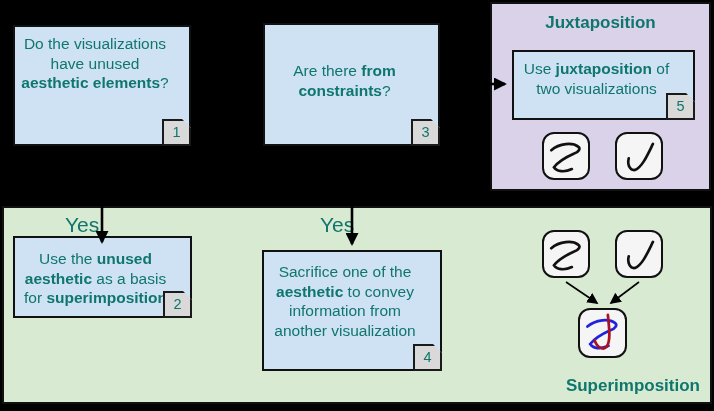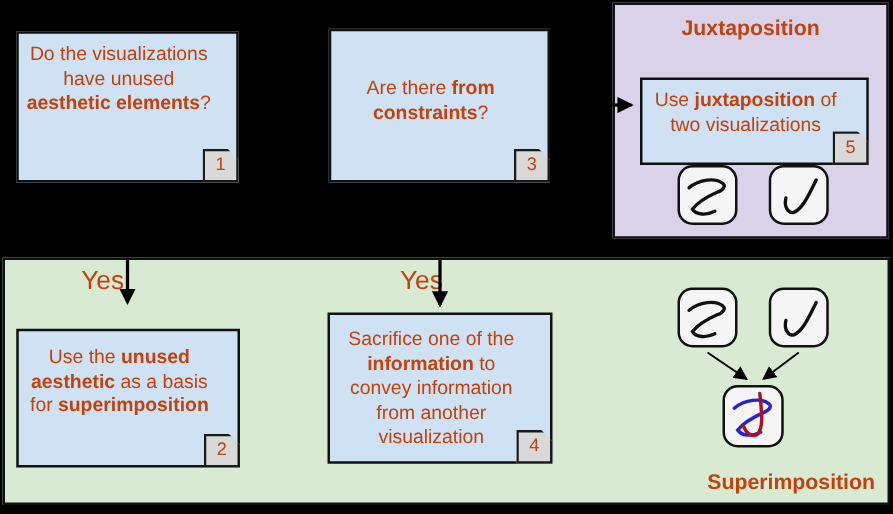--- a/index.html
+++ b/index.html
@@ -1,20 +1,20 @@
 <!DOCTYPE html>
 <html style="--background: #000000; --question-box-fill: #cfe2f3; --juxtaposition-panel-fill: #d9d2e9; --superimposition-panel-fill: #d9ead3; --badge-fill: #d9d9d9; --icon-box-fill: #f5f5f5; --curve-blue: #2222dd; --curve-red: #aa1122;"><head>
 <meta charset="utf-8">
 <style>
   html,body { margin:0; padding:0; background:#000; }
   #stage {
     position:relative; width:714px; height:411px; overflow:hidden;
     background:var(--background,#000);
     font-family:"Liberation Sans", sans-serif;
-    color:#c2410c;
+    color:#0f766e;
   }
   .panel { position:absolute; box-sizing:border-box; border:2px solid #111; }
   #juxta-panel {
     left:490px; top:2px; width:221px; height:189px;
     background:var(--juxtaposition-panel-fill,#d9d2e9);
   }
   #super-panel {
     left:2px; top:206px; width:710px; height:198px;
     background:var(--superimposition-panel-fill,#d9ead3);
   }
@@ -24,22 +24,22 @@
   .qbox {
     position:absolute; box-sizing:border-box;
     background:var(--question-box-fill,#cfe2f3);
     border:2px solid #111;
     font-size:15.5px; line-height:1.26; text-align:center;
     padding:7px 20px 4px 6px;
   }
   .qbox .txt { display:block; }
   #box1 { left:13px; top:25px;  width:178px; height:121px; }
   #box3 { left:263px; top:23px; width:177px; height:123px; padding-top:36px; }
-  #box5 { left:512px; top:50px; width:183px; height:70px;margin-top:12px; }
-  #box2 { left:13px; top:263px; width:179px; height:111px; padding-top:11px; }
+  #box5 { left:512px; top:50px; width:183px; height:70px; }
+  #box2 { left:13px; top:236px; width:179px; height:82px; padding-top:11px; }
   #box4 { left:262px; top:250px; width:180px; height:121px; padding-top:10px; }
   .badge {
     position:absolute; right:-2px; bottom:-2px;
     width:29px; height:27px; box-sizing:border-box;
     background:var(--badge-fill,#d9d9d9);
     border:2px solid #1a1a1a;
     clip-path: polygon(0 0, calc(100% - 9px) 0, 100% 9px, 100% 100%, 0 100%);
     display:flex; align-items:center; justify-content:center;
     font-size:14.5px; line-height:1;
   }
@@ -86,21 +86,21 @@
     <span class="txt">Use <b>juxtaposition</b> of two visualizations</span>
     <div class="badge">5</div>
   </div>
 
   <div class="qbox" id="box2">
     <span class="txt">Use the <b>unused aesthetic</b> as a basis for <b>superimposition</b></span>
     <div class="badge">2</div>
   </div>
 
   <div class="qbox" id="box4">
-    <span class="txt">Sacrifice one of the <b>information</b> to convey information from another visualization</span>
+    <span class="txt">Sacrifice one of the <b>aesthetic</b> to convey information from another visualization</span>
     <div class="badge">4</div>
   </div>
 
   <div class="iconbox" id="icon-jx-a">
     <svg width="43" height="43" viewBox="0 0 48 48" fill="none">
       <path d="M7,17 C16,9 31,8 37,13 C40,15 38,19 32,21 C23,25 14,31 10,36 C13,41 22,42 30,38" stroke="#111" stroke-width="3" stroke-linecap="round" fill="none"></path>
     </svg>
   </div>
   <div class="iconbox" id="icon-jx-b">
     <svg width="43" height="43" viewBox="0 0 48 48" fill="none">

